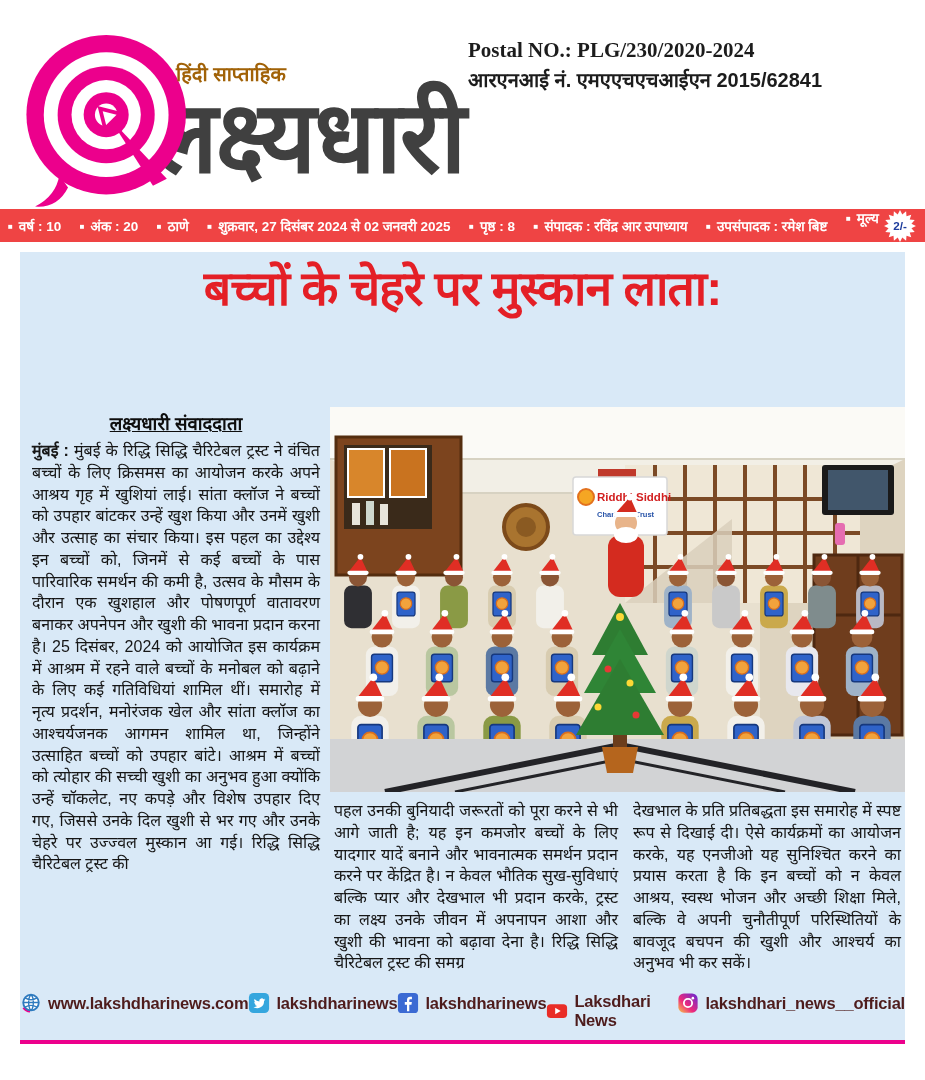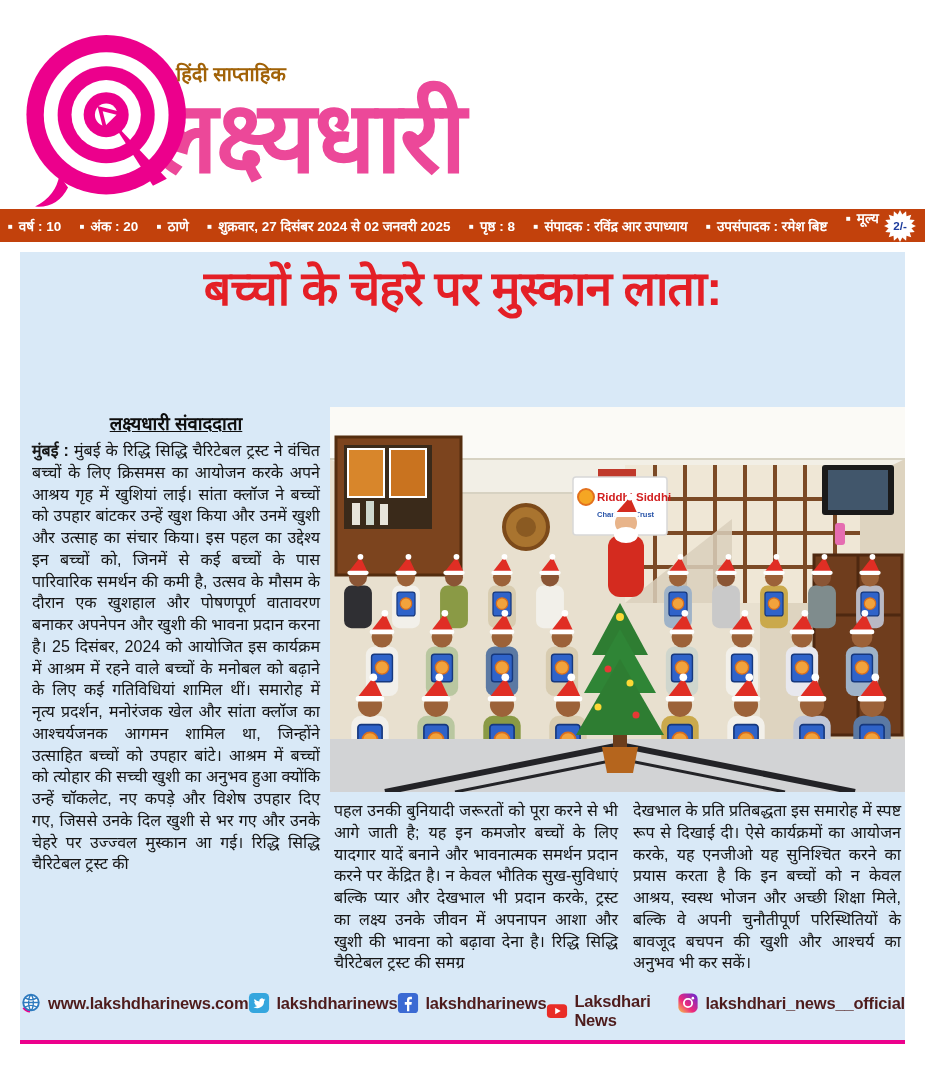--- a/index.html
+++ b/index.html
@@ -7,24 +7,24 @@
         overflow:hidden;font-family:"Liberation Sans","DejaVu Sans",sans-serif;}
 
   
   .logo{position:absolute;left:18px;top:28px;width:185px;height:182px;z-index:3;}
   .weekly-label{position:absolute;left:176px;top:60px;font-size:20px;font-weight:bold;color:#a16207;z-index:4;}
   .postal-block{position:absolute;left:468px;top:36px;z-index:4;line-height:1.35;}
   .postal-line1{font-family:"Liberation Serif","DejaVu Serif",serif;font-size:21px;font-weight:bold;color:#1c1c1c;}
   .postal-line2{font-size:20px;font-weight:bold;color:#1c1c1c;margin-top:3px;}
   .masthead-title{position:absolute;left:150px;top:58px;width:760px;height:150px;z-index:2;
         display:flex;align-items:center;overflow:hidden;
-        font-size:100px;font-weight:800;color:#ec4899;letter-spacing:-2px;white-space:nowrap;}
-
-  
-  .info-bar{position:absolute;left:0;top:209px;width:925px;height:33px;background:#c2410c;z-index:5;
+        font-size:100px;font-weight:800;color:#404040;letter-spacing:-2px;white-space:nowrap;}
+
+  
+  .info-bar{position:absolute;left:0;top:209px;width:925px;height:33px;background:#ef4444;z-index:5;
         display:flex;align-items:center;justify-content:space-between;box-sizing:border-box;
         padding:0 8px;color:#fff;font-weight:bold;font-size:13.5px;white-space:nowrap;overflow:hidden;}
   .bar-item::before{content:"■";font-size:8px;margin-right:6px;vertical-align:2px;}
   .price-wrap{display:flex;gap:4px;}
   .price-badge{position:relative;width:34px;height:34px;flex:0 0 auto;}
   .price-badge text{font-weight:bold;font-size:11px;}
 
   
   .article-bg{position:absolute;left:20px;top:252px;width:885px;height:788px;background:#d9e9f7;}
   .headline{position:absolute;left:20px;top:258px;width:885px;text-align:center;z-index:2;}
@@ -63,20 +63,24 @@
     <circle cx="100" cy="100" r="26" fill="#ec008c"></circle>
     <circle cx="100" cy="100" r="13" fill="#ffffff"></circle>
     <path d="M56 184 Q44 208 18 206 Q42 194 46 170 Z" fill="#ec008c"></path>
     <path d="M104 104 L170 174 L154 182 Z" fill="#ec008c"></path>
     <polygon points="90,90 122,98 98,122" fill="#ec008c"></polygon>
     <polygon points="96,96 112,100 100,112" fill="#ffffff"></polygon>
   </svg>
 
   <div class="weekly-label">हिंदी साप्ताहिक</div>
 
+  <div class="postal-block">
+    <div class="postal-line1">Postal NO.: PLG/230/2020-2024</div>
+    <div class="postal-line2">आरएनआई नं. एमएएचएचआईएन 2015/62841</div>
+  </div>
 
   <div class="masthead-title">लक्ष्यधारी</div>
 
   <div class="info-bar">
     <span class="bar-item">वर्ष : 10</span>
     <span class="bar-item">अंक : 20</span>
     <span class="bar-item">ठाणे</span>
     <span class="bar-item">शुक्रवार, 27 दिसंबर 2024 से 02 जनवरी 2025</span>
     <span class="bar-item">पृष्ठ : 8</span>
     <span class="bar-item">संपादक : रविंद्र आर उपाध्याय</span>

